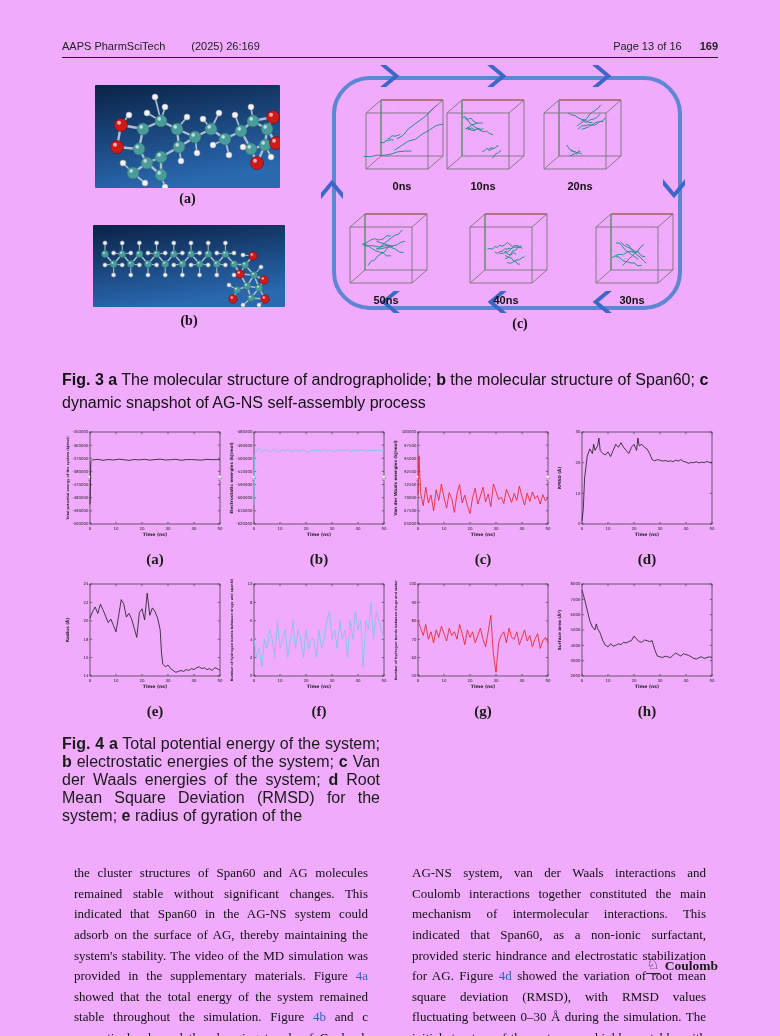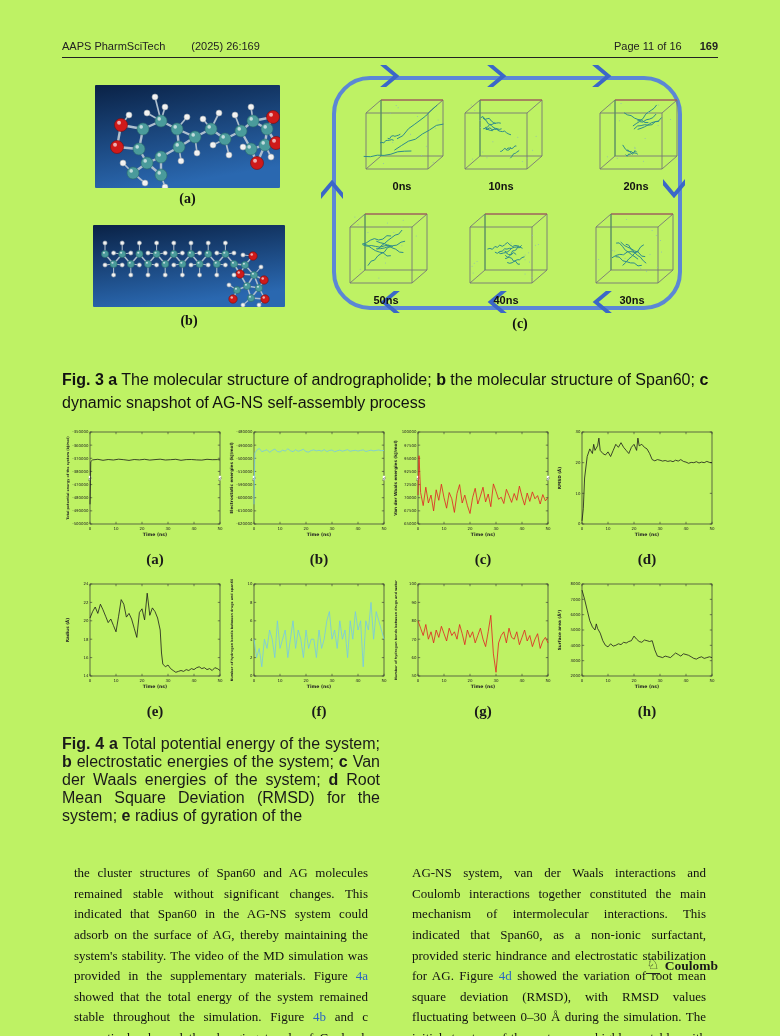--- a/index.html
+++ b/index.html
@@ -1,16 +1,16 @@
 <!DOCTYPE html>
 <html><head>
 <meta charset="utf-8">
 <style>
   html,body{margin:0;padding:0;background:#e8e8e8;}
-  .page{position:relative;width:780px;height:1036px;background:#bef264;margin:0 auto;
+  .page{position:relative;width:780px;height:1036px;background:#f0abfc;margin:0 auto;
         font-family:"Liberation Sans","DejaVu Sans",sans-serif;color:#1a1a1a;overflow:hidden;}
   .content{position:absolute;left:62px;top:0;width:656px;}
   
   .hdr{display:flex;justify-content:space-between;align-items:baseline;padding-top:40px;font-size:11px;color:#222;}
   .hdr .lft span{margin-right:26px;}
   .hdr .rgt span{margin-left:18px;}
   .hdr .bold{font-weight:bold;}
   .rule{border-top:1.6px solid #222;margin-top:5px;}
   
   .fig3{position:relative;height:300px;margin-top:0;}
@@ -46,21 +46,21 @@
 <body>
 
 <div class="page">
   <div class="content">
 
     <div class="hdr">
       <div class="lft">
         <span>AAPS PharmSciTech</span><span>(2025) 26:169</span>
       </div>
       <div class="rgt">
-        <span>Page 11 of 16</span><span class="bold">169</span>
+        <span>Page 13 of 16</span><span class="bold">169</span>
       </div>
     </div>
     <div class="rule"></div>
 
     <div class="fig3">
       <div class="mol-panel panelA">
         <svg id="molA" width="185" height="103" viewBox="0 0 185 103">
             <defs>
               <linearGradient id="molAg" x1="0" y1="0" x2="0.3" y2="1">
                 <stop offset="0" stop-color="#0a2246"></stop>
@@ -460,21 +460,21 @@
               <circle cx="61.48117283950617" cy="25.436522633744858" r="0.5" fill="#8fb8b8"></circle>
               <circle cx="77.26327160493827" cy="71.33427640603566" r="0.5" fill="#8fb8b8"></circle>
               <circle cx="34.30462962962963" cy="45.2176268861454" r="0.5" fill="#8fb8b8"></circle>
               <circle cx="40.1608024691358" cy="14.444598765432099" r="0.5" fill="#8fb8b8"></circle>
               <circle cx="79.72067901234568" cy="37.18803155006859" r="0.5" fill="#8fb8b8"></circle>
               <circle cx="71.20648148148149" cy="45.32446844993141" r="0.5" fill="#8fb8b8"></circle>
               <circle cx="42.17376543209877" cy="16.656378600823047" r="0.5" fill="#8fb8b8"></circle>
               <circle cx="65.51141975308641" cy="64.46771262002744" r="0.5" fill="#8fb8b8"></circle>
               <circle cx="27.441666666666666" cy="72.4127914951989" r="0.5" fill="#8fb8b8"></circle>
             </svg><div class="cube-label">0ns</div></div>
-          <div class="cube-slot" style="left: 393px; top: 33px;"><svg viewBox="0 0 92 84" width="92" height="84">
+          <div class="cube-slot" style="left: 375px; top: 33px;"><svg viewBox="0 0 92 84" width="92" height="84">
               <polygon points="10,22 72,22 72,78 10,78" stroke="#777" stroke-width="0.9" fill="none"></polygon>
               <polygon points="25,9 87,9 87,65 25,65" stroke="#777" stroke-width="0.9" fill="none"></polygon>
               <line x1="10" y1="22" x2="25" y2="9" stroke="#777" stroke-width="0.9"></line>
               <line x1="72" y1="22" x2="87" y2="9" stroke="#777" stroke-width="0.9"></line>
               <line x1="72" y1="78" x2="87" y2="65" stroke="#777" stroke-width="0.9"></line>
               <line x1="10" y1="78" x2="25" y2="65" stroke="#777" stroke-width="0.9"></line>
               <line x1="25" y1="9" x2="87" y2="9" stroke="#b05050" stroke-width="1"></line>
               <line x1="25" y1="9" x2="25" y2="65" stroke="#4a9a5a" stroke-width="0.9"></line>
               <polyline points="28.2,37.8 30.5,37.2 32.7,37.8 34.9,36.8 37.1,38.7 39.4,38.3 41.6,38.4 43.8,39.2 " fill="none" stroke="#2e8b8b" stroke-width="1"></polyline>
               <polyline points="27.8,26.9 29.5,28.5 31.2,29.4 32.9,32.5 34.6,33.4 36.3,34.5 38.0,36.2 39.7,36.9 " fill="none" stroke="#2e8b8b" stroke-width="1"></polyline>
@@ -493,21 +493,21 @@
               <circle cx="19.76358024691358" cy="19.125694444444445" r="0.5" fill="#8fb8b8"></circle>
               <circle cx="24.990123456790123" cy="29.52653463648834" r="0.5" fill="#8fb8b8"></circle>
               <circle cx="46.14259259259259" cy="59.76482338820302" r="0.5" fill="#8fb8b8"></circle>
               <circle cx="62.77654320987654" cy="46.30969650205761" r="0.5" fill="#8fb8b8"></circle>
               <circle cx="27.780864197530864" cy="61.11177126200275" r="0.5" fill="#8fb8b8"></circle>
               <circle cx="67.37777777777778" cy="70.49203532235938" r="0.5" fill="#8fb8b8"></circle>
               <circle cx="81.12283950617284" cy="45.36406893004115" r="0.5" fill="#8fb8b8"></circle>
               <circle cx="37.904938271604934" cy="50.78960048010974" r="0.5" fill="#8fb8b8"></circle>
               <circle cx="31.946296296296296" cy="66.86739540466392" r="0.5" fill="#8fb8b8"></circle>
             </svg><div class="cube-label">10ns</div></div>
-          <div class="cube-slot" style="left: 528px; top: 33px;"><svg viewBox="0 0 92 84" width="92" height="84">
+          <div class="cube-slot" style="left: 472px; top: 33px;"><svg viewBox="0 0 92 84" width="92" height="84">
               <polygon points="10,22 72,22 72,78 10,78" stroke="#777" stroke-width="0.9" fill="none"></polygon>
               <polygon points="25,9 87,9 87,65 25,65" stroke="#777" stroke-width="0.9" fill="none"></polygon>
               <line x1="10" y1="22" x2="25" y2="9" stroke="#777" stroke-width="0.9"></line>
               <line x1="72" y1="22" x2="87" y2="9" stroke="#777" stroke-width="0.9"></line>
               <line x1="72" y1="78" x2="87" y2="65" stroke="#777" stroke-width="0.9"></line>
               <line x1="10" y1="78" x2="25" y2="65" stroke="#777" stroke-width="0.9"></line>
               <line x1="25" y1="9" x2="87" y2="9" stroke="#b05050" stroke-width="1"></line>
               <line x1="25" y1="9" x2="25" y2="65" stroke="#4a9a5a" stroke-width="0.9"></line>
               <polyline points="42.9,35.0 46.2,32.6 49.5,30.6 52.9,31.1 56.2,28.8 59.5,28.1 62.8,26.7 66.1,23.0 " fill="none" stroke="#2e8b8b" stroke-width="1"></polyline>
               <polyline points="34.1,21.8 37.6,23.9 41.1,24.6 44.5,27.1 48.0,28.5 51.4,29.0 54.9,31.5 58.4,31.6 " fill="none" stroke="#2e8b8b" stroke-width="1"></polyline>

